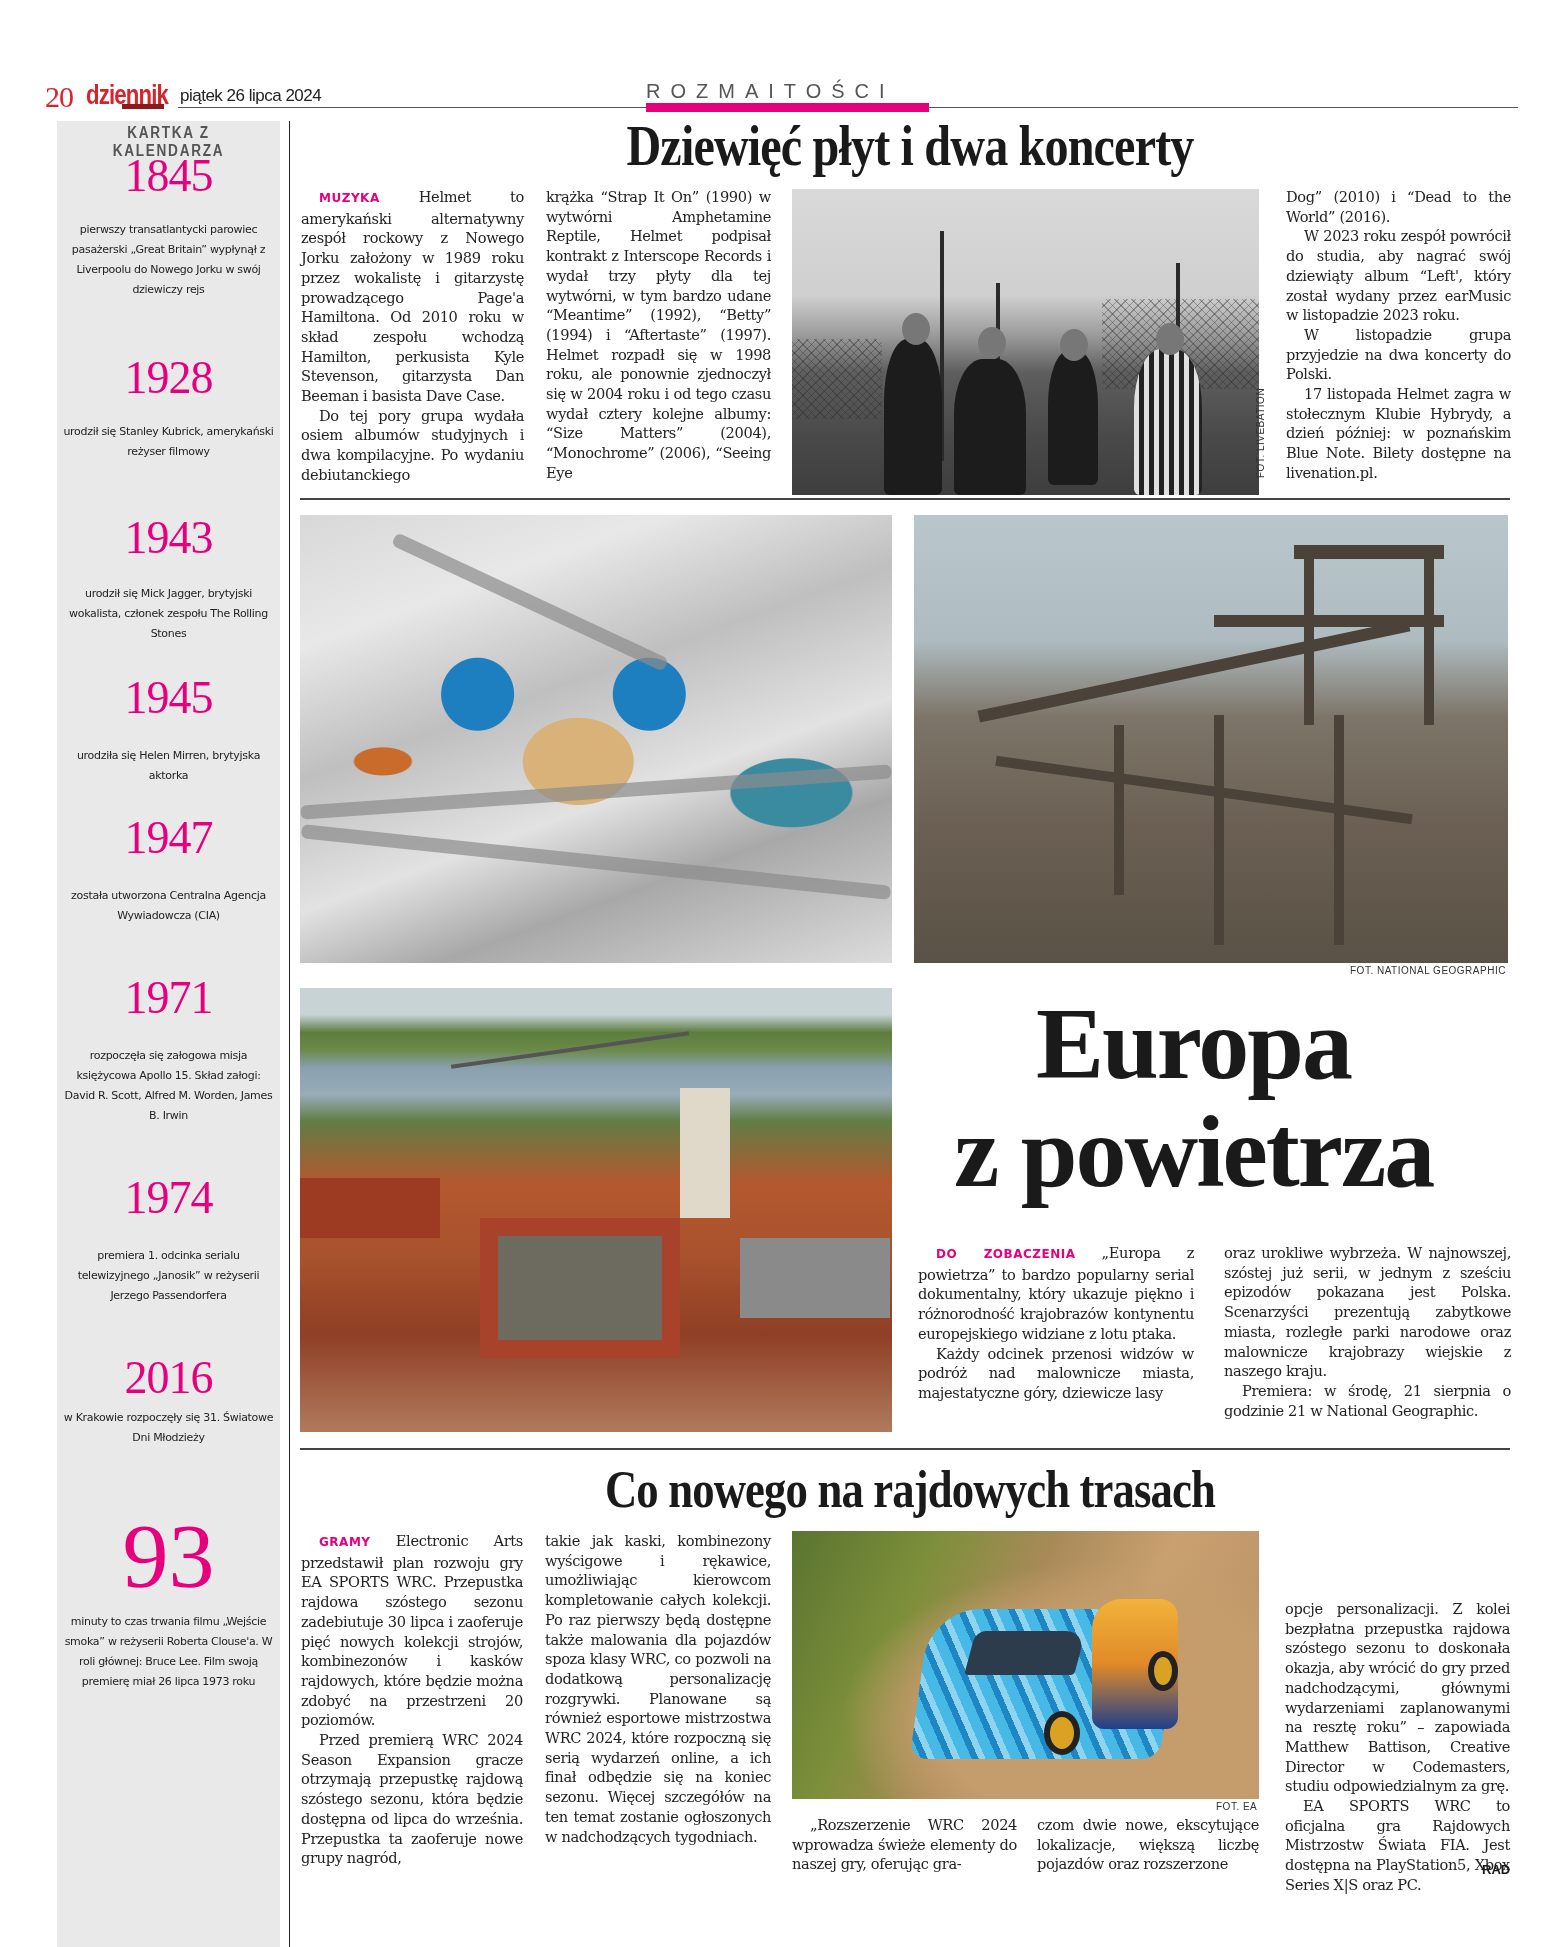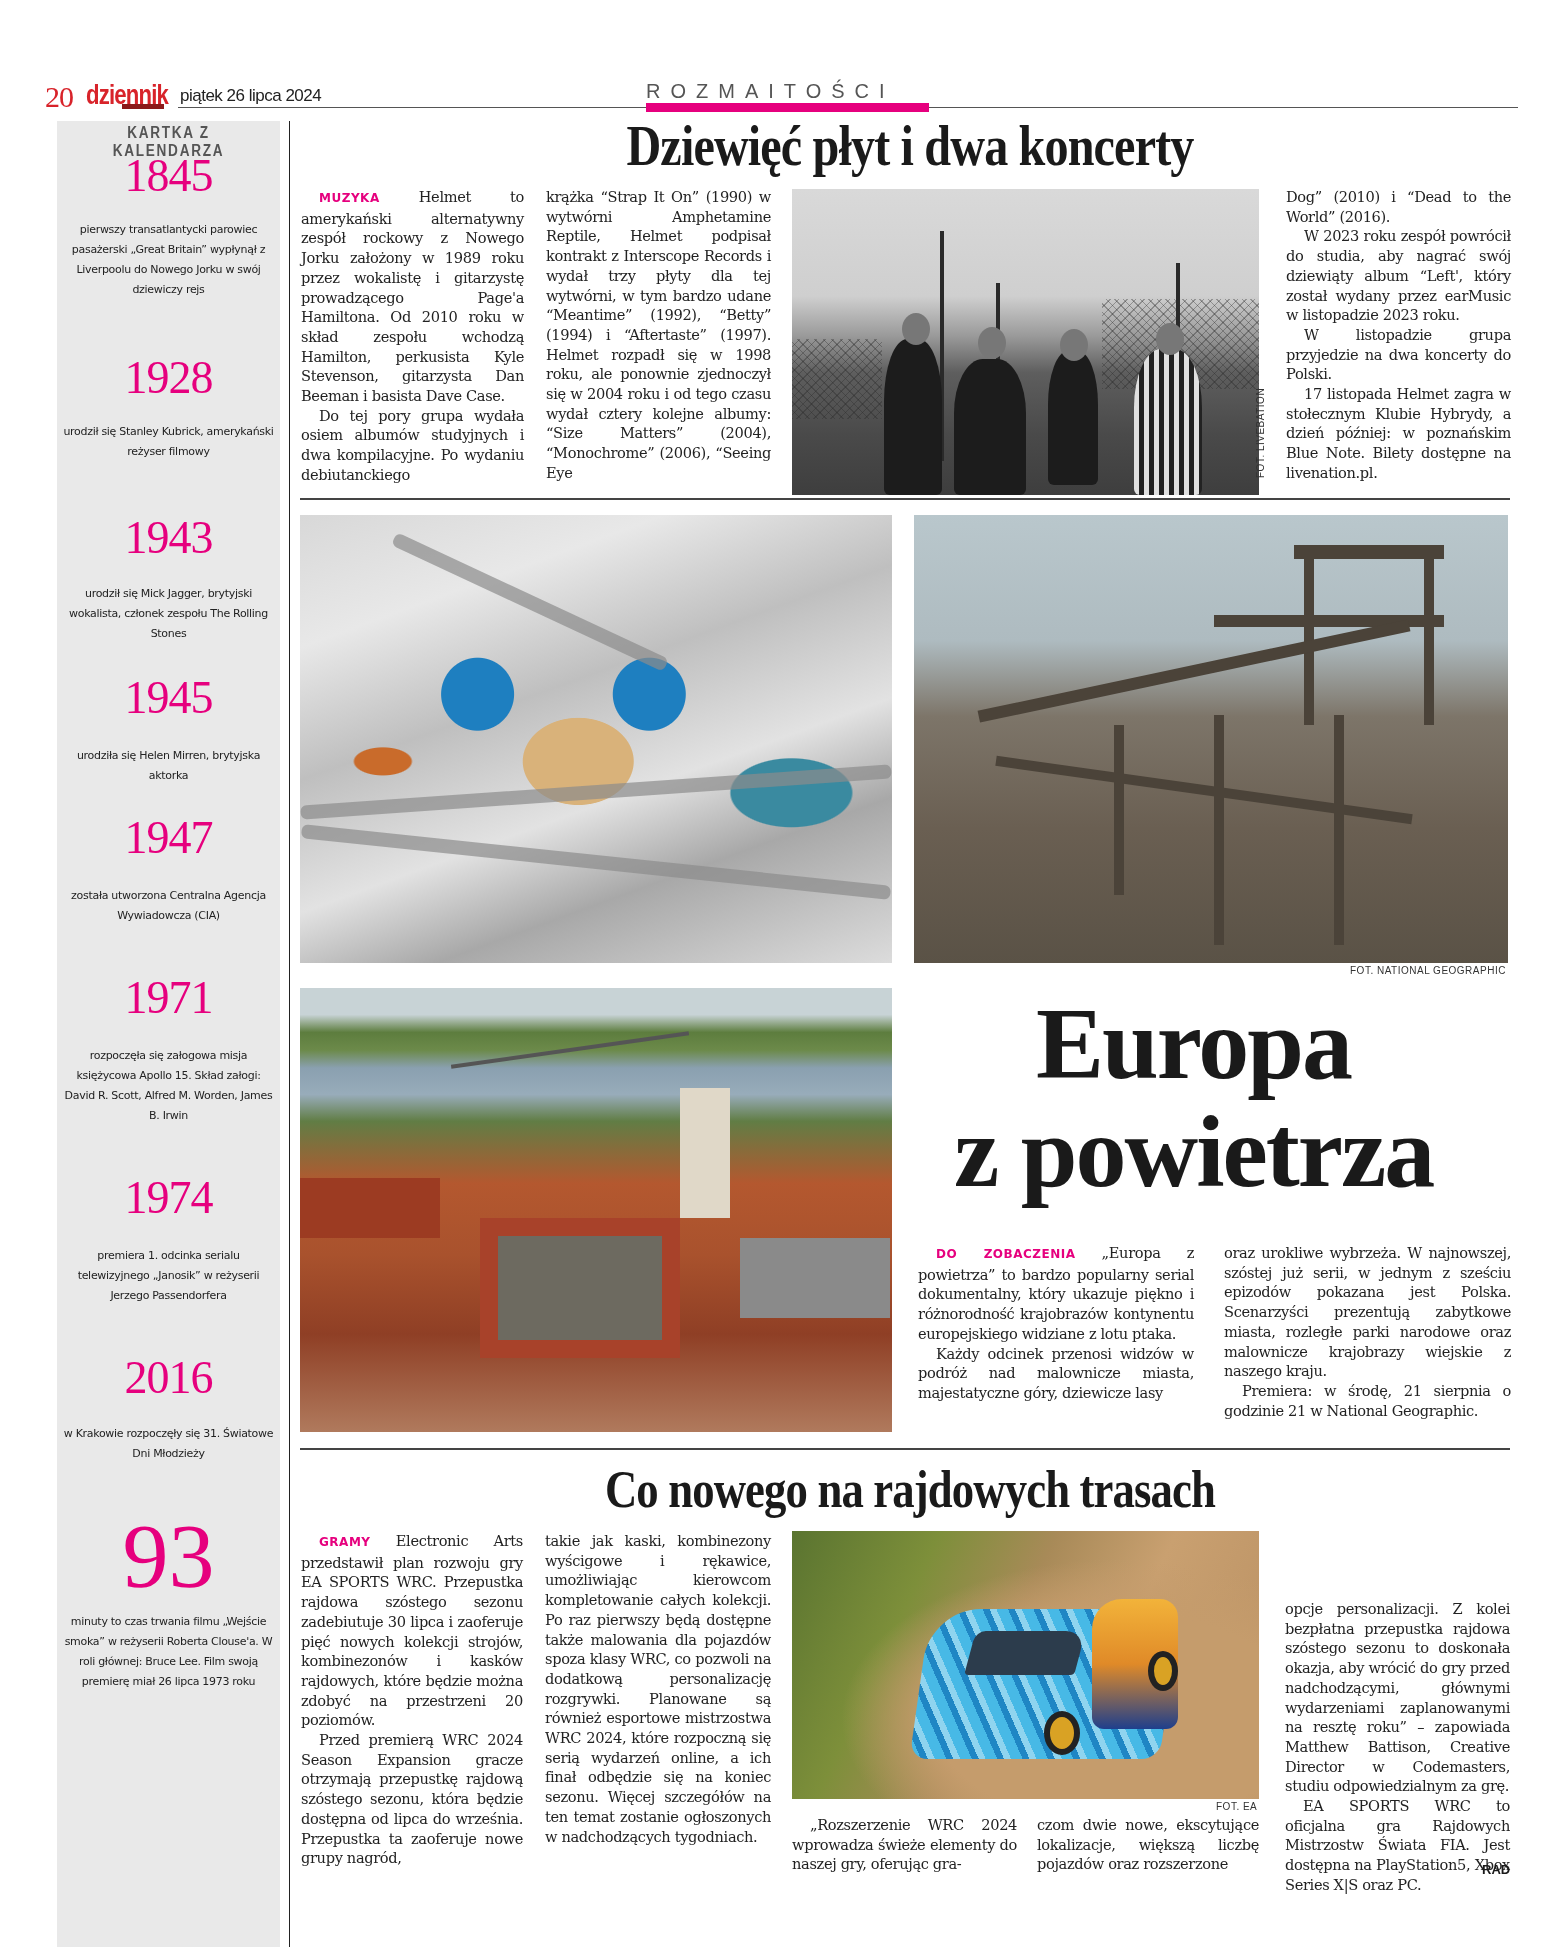--- a/index.html
+++ b/index.html
@@ -131,21 +131,21 @@
 <div class="cal-entry" style="top:972px;">
   <div class="cal-year">1971</div>
   <div class="cal-text" style="margin-top:22px;">rozpoczęła się załogowa misja księżycowa Apollo 15. Skład załogi: David R. Scott, Alfred M. Worden, James B. Irwin</div>
 </div>
 <div class="cal-entry" style="top:1172px;">
   <div class="cal-year">1974</div>
   <div class="cal-text" style="margin-top:22px;">premiera 1. odcinka serialu telewizyjnego „Janosik” w reżyserii Jerzego Passendorfera</div>
 </div>
 <div class="cal-entry" style="top:1352px;">
   <div class="cal-year">2016</div>
-  <div class="cal-text" style="margin-top:20px;">w Krakowie rozpoczęły się 31. Światowe Dni Młodzieży</div>
+  <div class="cal-text" style="margin-top:4px;">w Krakowie rozpoczęły się 31. Światowe Dni Młodzieży</div>
 </div>
 <div class="cal-entry" style="top:1508px;">
   <div class="cal-big">93</div>
   <div class="cal-text" style="margin-top:8px;">minuty to czas trwania filmu „Wejście smoka” w reżyserii Roberta Clouse'a. W roli głównej: Bruce Lee. Film swoją premierę miał 26 lipca 1973 roku</div>
 </div>
 
 <div class="abs headline1">Dziewięć płyt i dwa koncerty</div>
 
 <div class="col" style="left:301px; top:187px; width:223px;">
   <p><span class="kicker">MUZYKA</span> <span>Helmet to amerykański alternatywny zespół rockowy z Nowego Jorku założony w 1989 roku przez wokalistę i gitarzystę prowadzącego Page'a Hamiltona. Od 2010 roku w skład zespołu wchodzą Hamilton, perkusista Kyle Stevenson, gitarzysta Dan Beeman i basista Dave Case.</span></p>

